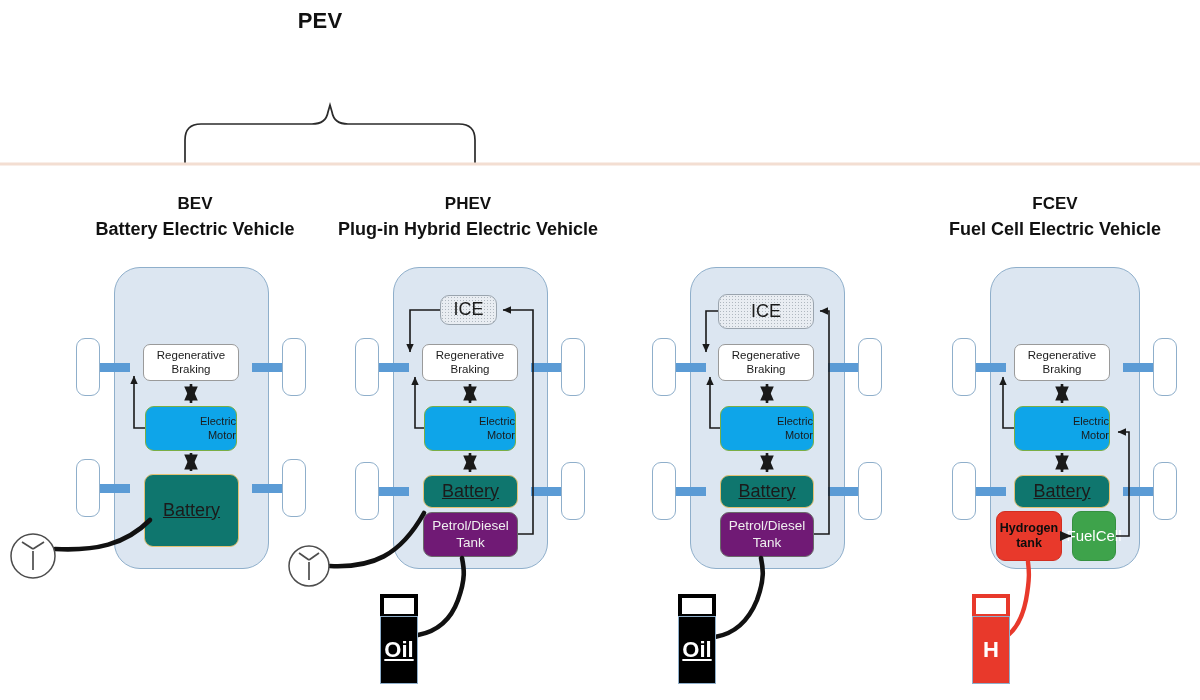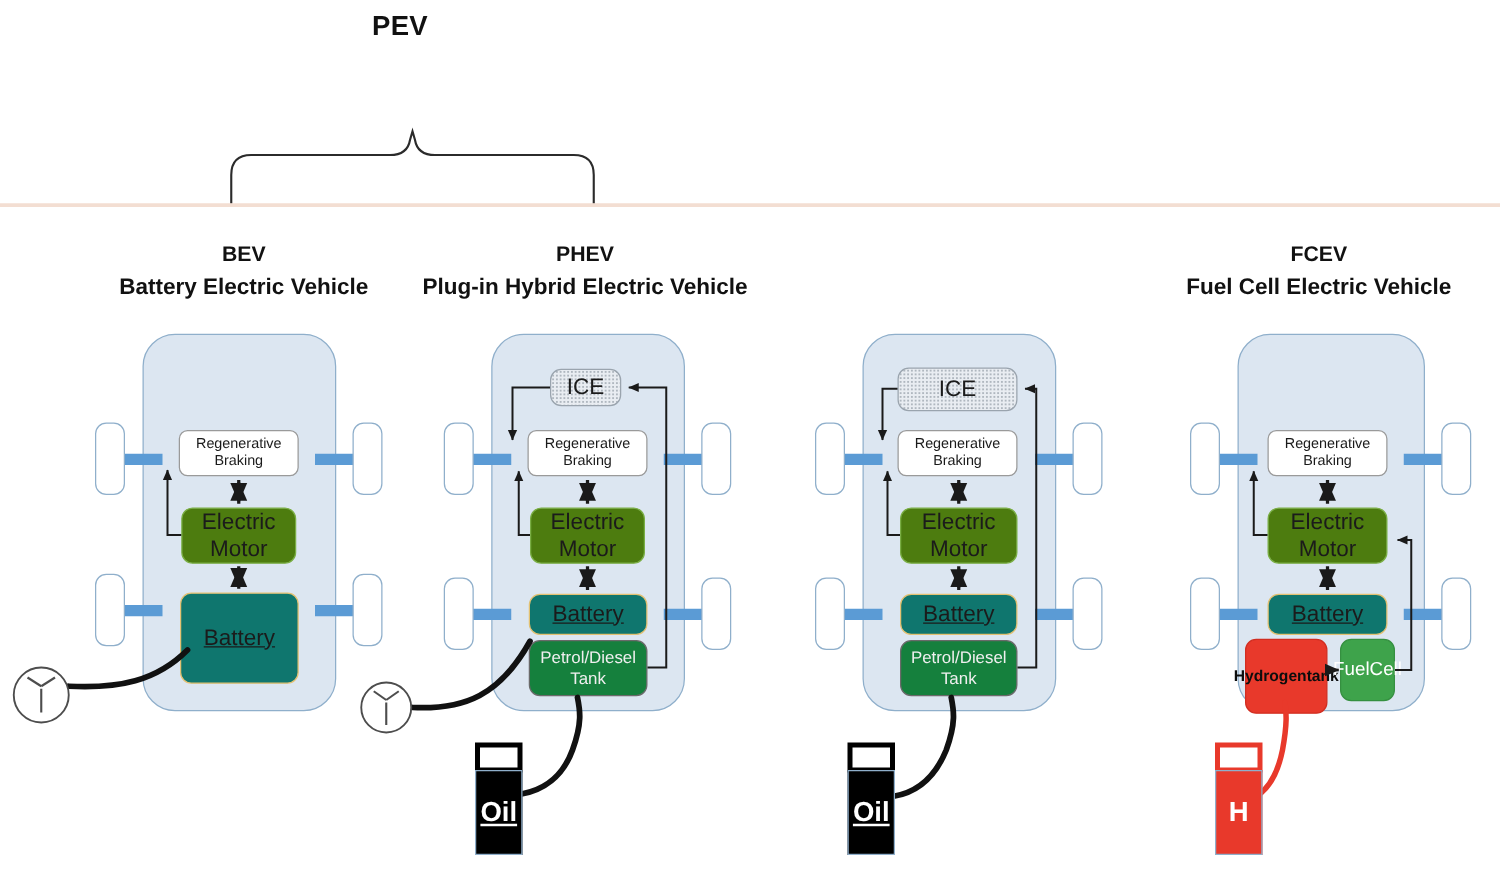--- a/index.html
+++ b/index.html
@@ -42,23 +42,23 @@
   
   .box{
     position:absolute;box-sizing:border-box;display:flex;align-items:center;
     justify-content:center;text-align:center;border-radius:9px;z-index:6;
     line-height:1.2;
   }
   .box-rb{
     background:#ffffff;border:1.1px solid #9A9A9A;color:#1a1a1a;
     font-size:11.5px;border-radius:7px;
   }
-  .box-motor{background:#4d7c0f;border:1.1px solid #7AAE45;color:#1b1b1b;font-size:18px;}
+  .box-motor{background:#0ea5e9;border:1.1px solid #7AAE45;color:#1b1b1b;font-size:11px;align-items:flex-end;}
   .box-batt{background:#0f766e;border:1.1px solid #E3C172;color:#1b1b1b;font-size:18px;text-decoration:underline;}
-  .box-tank{background:#15803d;border:1.1px solid #6A6A6A;color:#EFEFEF;font-size:13.5px;}
+  .box-tank{background:#701a75;border:1.1px solid #6A6A6A;color:#EFEFEF;font-size:13.5px;}
   .box-ice{
     background:#E9EDF2;border:1.2px solid #9AA4AE;color:#1b1b1b;font-size:18px;
     background-image:radial-gradient(#AFB7BF 0.7px, transparent 0.8px);
     background-size:3px 3px;
   }
   .box-h2{background:#E8392B;border:1.1px solid #D12E21;color:#0d0d0d;font-size:12.5px;font-weight:bold;}
   .box-fc{background:#3EA34B;border:1.1px solid #359040;color:#ffffff;font-size:15px;}
 
   
   .pump{position:absolute;z-index:6;}
@@ -200,21 +200,21 @@
       <span>Regenerative</span>
       <span>Braking</span>
     </div>
     <div class="box box-motor" style="left:1014px;top:406px;width:96px;height:45px;flex-direction:column;">
       <span>Electric</span>
       <span>Motor</span>
     </div>
     <div class="box box-batt" style="left:1014px;top:475px;width:96px;height:33px;">
       <span>Battery</span>
     </div>
-    <div class="box box-h2" style="left:996px;top:511px;width:66px;height:60px;flex-direction:row;">
+    <div class="box box-h2" style="left:996px;top:511px;width:66px;height:50px;flex-direction:column;">
       <span>Hydrogen</span>
       <span>tank</span>
     </div>
     <div class="box box-fc" style="left:1072px;top:511px;width:44px;height:50px;flex-direction:row;">
       <span>Fuel</span>
       <span>Cell</span>
     </div>
   </div>
 
   <svg class="layer front">

